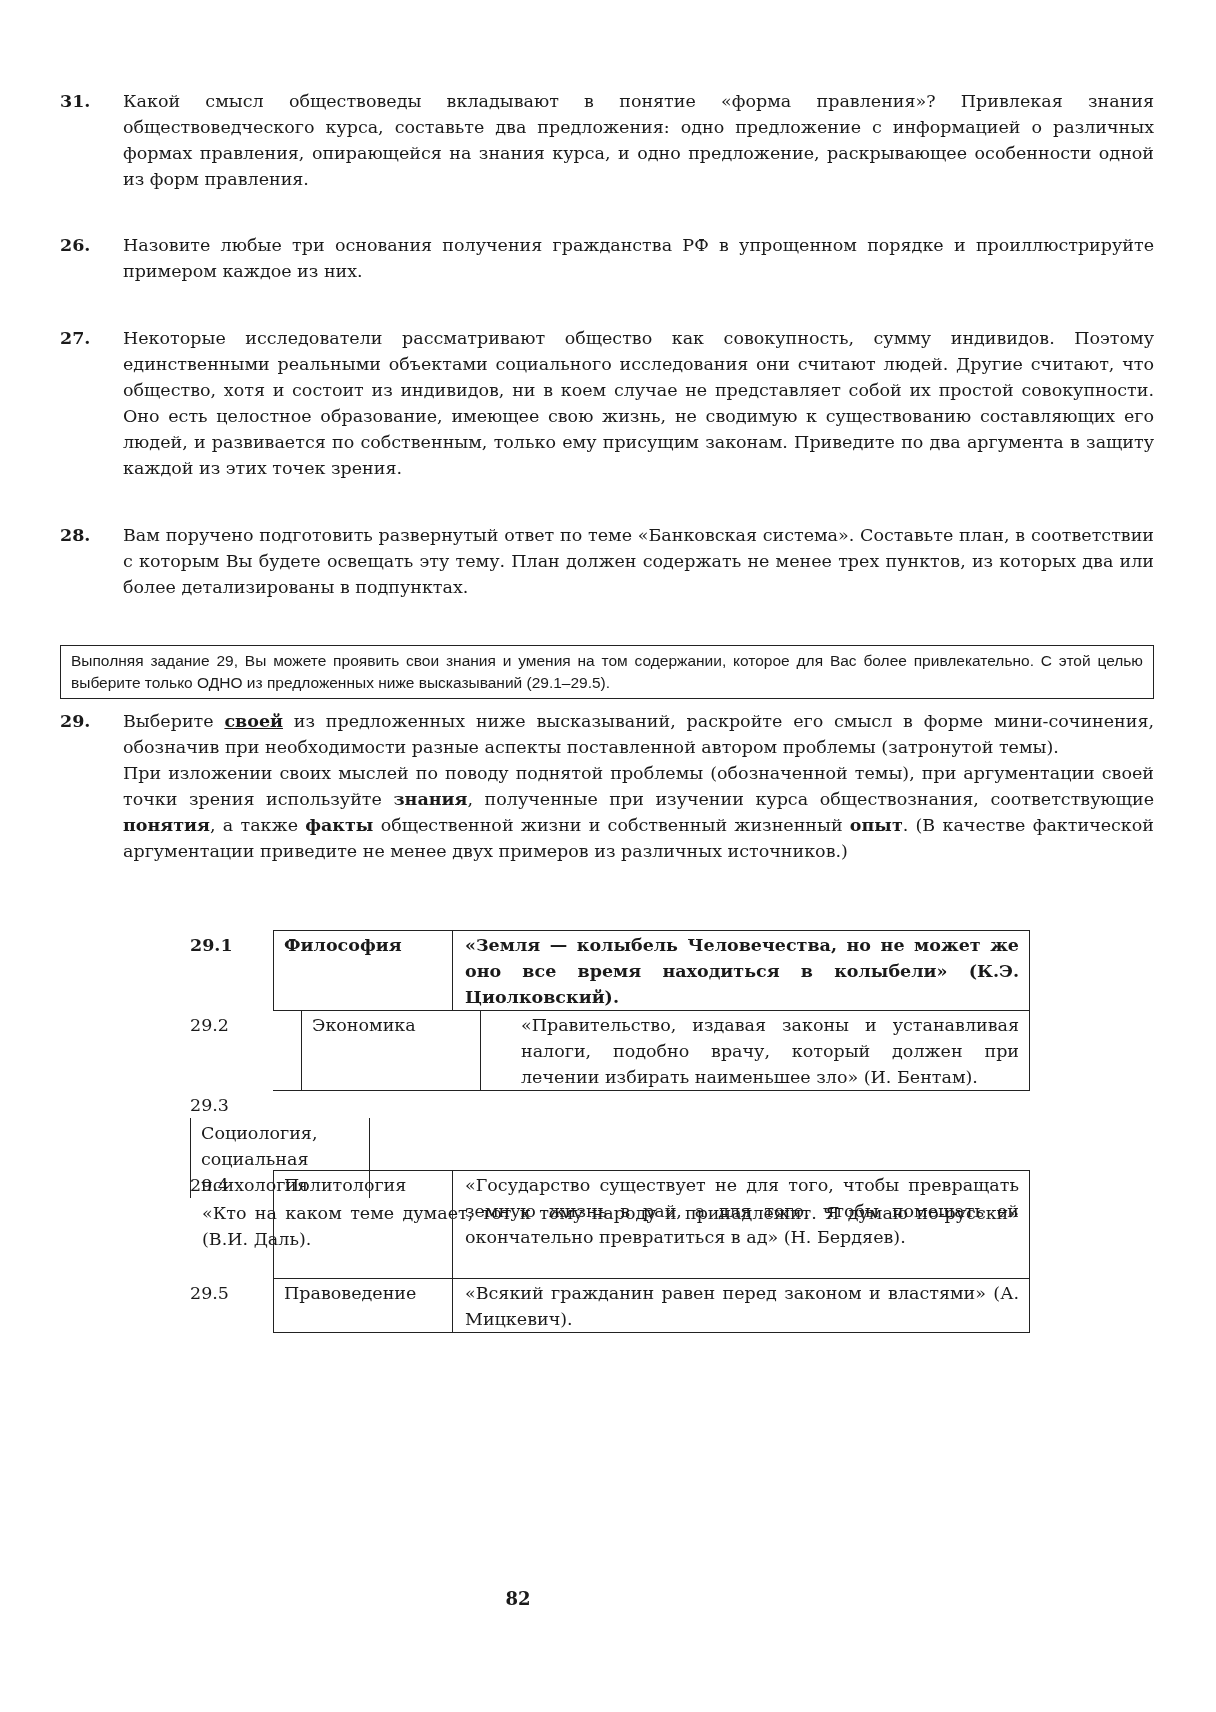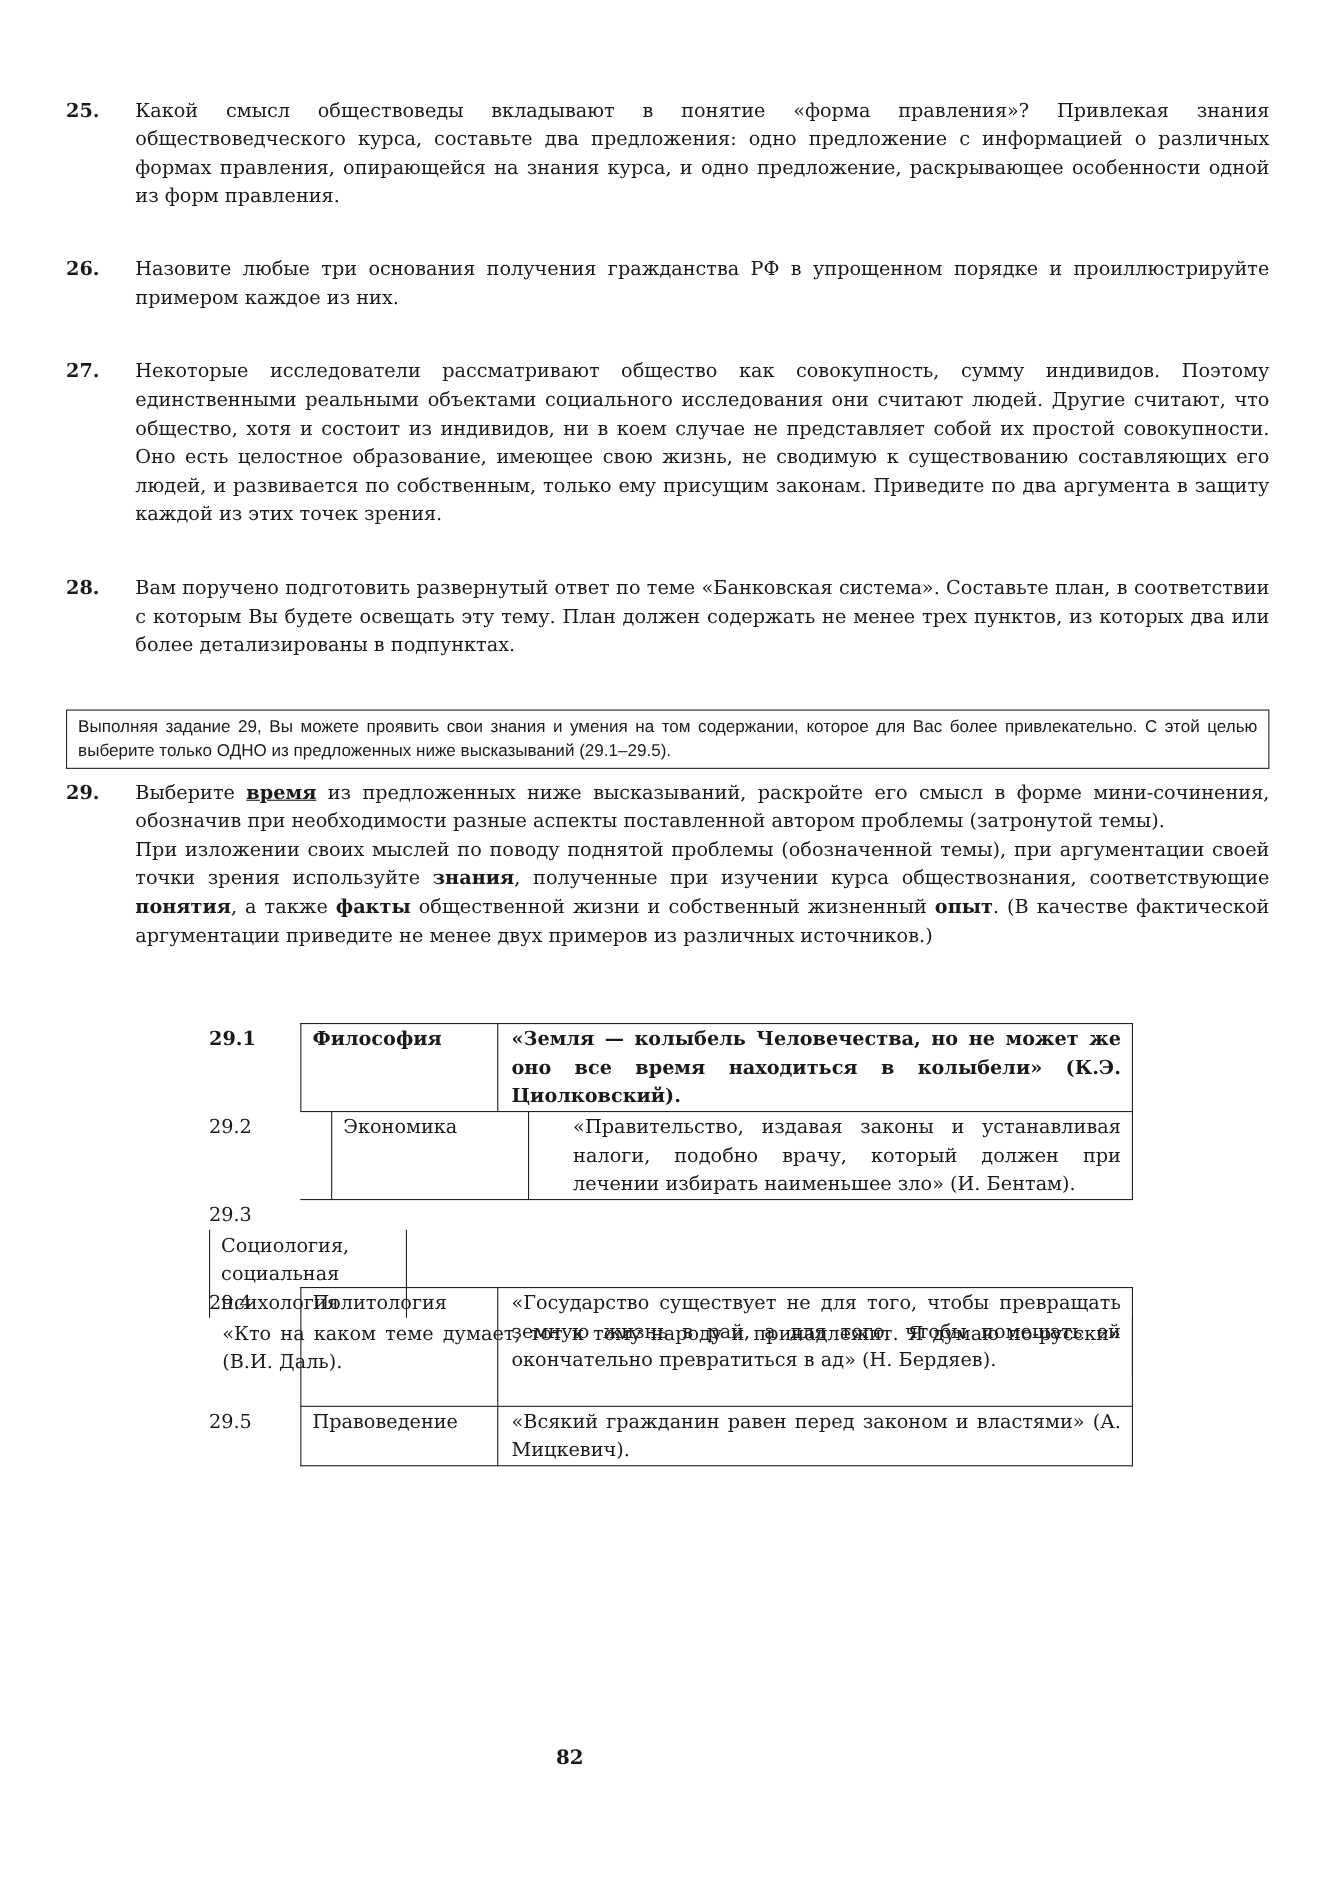--- a/index.html
+++ b/index.html
@@ -59,21 +59,21 @@
 
   .page-num {
     position: absolute; left: 0; width: 1036px; top: 1588px;
     text-align: center; font-size: 18px; font-weight: bold;
   }
 </style>
 </head>
 <body>
 
 <div class="task" style="top:88px;">
-  <span class="num">25.</span>
+  <span class="num">31.</span>
   <div class="body">
       <p>Какой смысл обществоведы вкладывают в понятие «форма правления»? Привлекая знания обществоведческого курса, составьте два предложения: одно предложение с информацией о различных формах правления, опирающейся на знания курса, и одно предложение, раскрывающее особенности одной из форм правления.</p>
     </div>
 </div>
 
 <div class="task" style="top:232px;">
   <span class="num">26.</span>
   <div class="body">
       <p>Назовите любые три основания получения гражданства РФ в упрощенном порядке и проиллюстрируйте примером каждое из них.</p>
     </div>
@@ -91,21 +91,21 @@
   <div class="body">
       <p>Вам поручено подготовить развернутый ответ по теме «Банковская система». Составьте план, в соответствии с которым Вы будете освещать эту тему. План должен содержать не менее трех пунктов, из которых два или более детализированы в подпунктах.</p>
     </div>
 </div>
 
 <div class="notice">Выполняя задание 29, Вы можете проявить свои знания и умения на том содержании, которое для Вас более привлекательно. С этой целью выберите только ОДНО из предложенных ниже высказываний (29.1–29.5).</div>
 
 <div class="task" style="top:708px;">
   <span class="num">29.</span>
   <div class="body">
-    <p><span>Выберите </span><span class="u">время</span><span> из предложенных ниже высказываний, раскройте его смысл в форме мини-сочинения, обозначив при необходимости разные аспекты поставленной автором проблемы (затронутой темы).</span></p>
+    <p><span>Выберите </span><span class="u">своей</span><span> из предложенных ниже высказываний, раскройте его смысл в форме мини-сочинения, обозначив при необходимости разные аспекты поставленной автором проблемы (затронутой темы).</span></p>
     <p><span>При изложении своих мыслей по поводу поднятой проблемы (обозначенной темы), при аргументации своей точки зрения используйте </span><b>знания</b><span>, полученные при изучении курса обществознания, соответствующие </span><b>понятия</b><span>, а также </span><b>факты</b><span> общественной жизни и собственный жизненный </span><b>опыт</b><span>. (В качестве фактической аргументации приведите не менее двух примеров из различных источников.)</span></p>
   </div>
 </div>
 
 <div class="quotes">
   <div class="qrow" style="height:80px;font-weight:bold;">
     <div class="rule"></div>
     <div class="qnum">29.1</div>
     <div class="qsubj">Философия</div>
     <div class="qtext">«Земля — колыбель Человечества, но не может же оно все время находиться в колыбели» (К.Э. Циолковский).</div>

